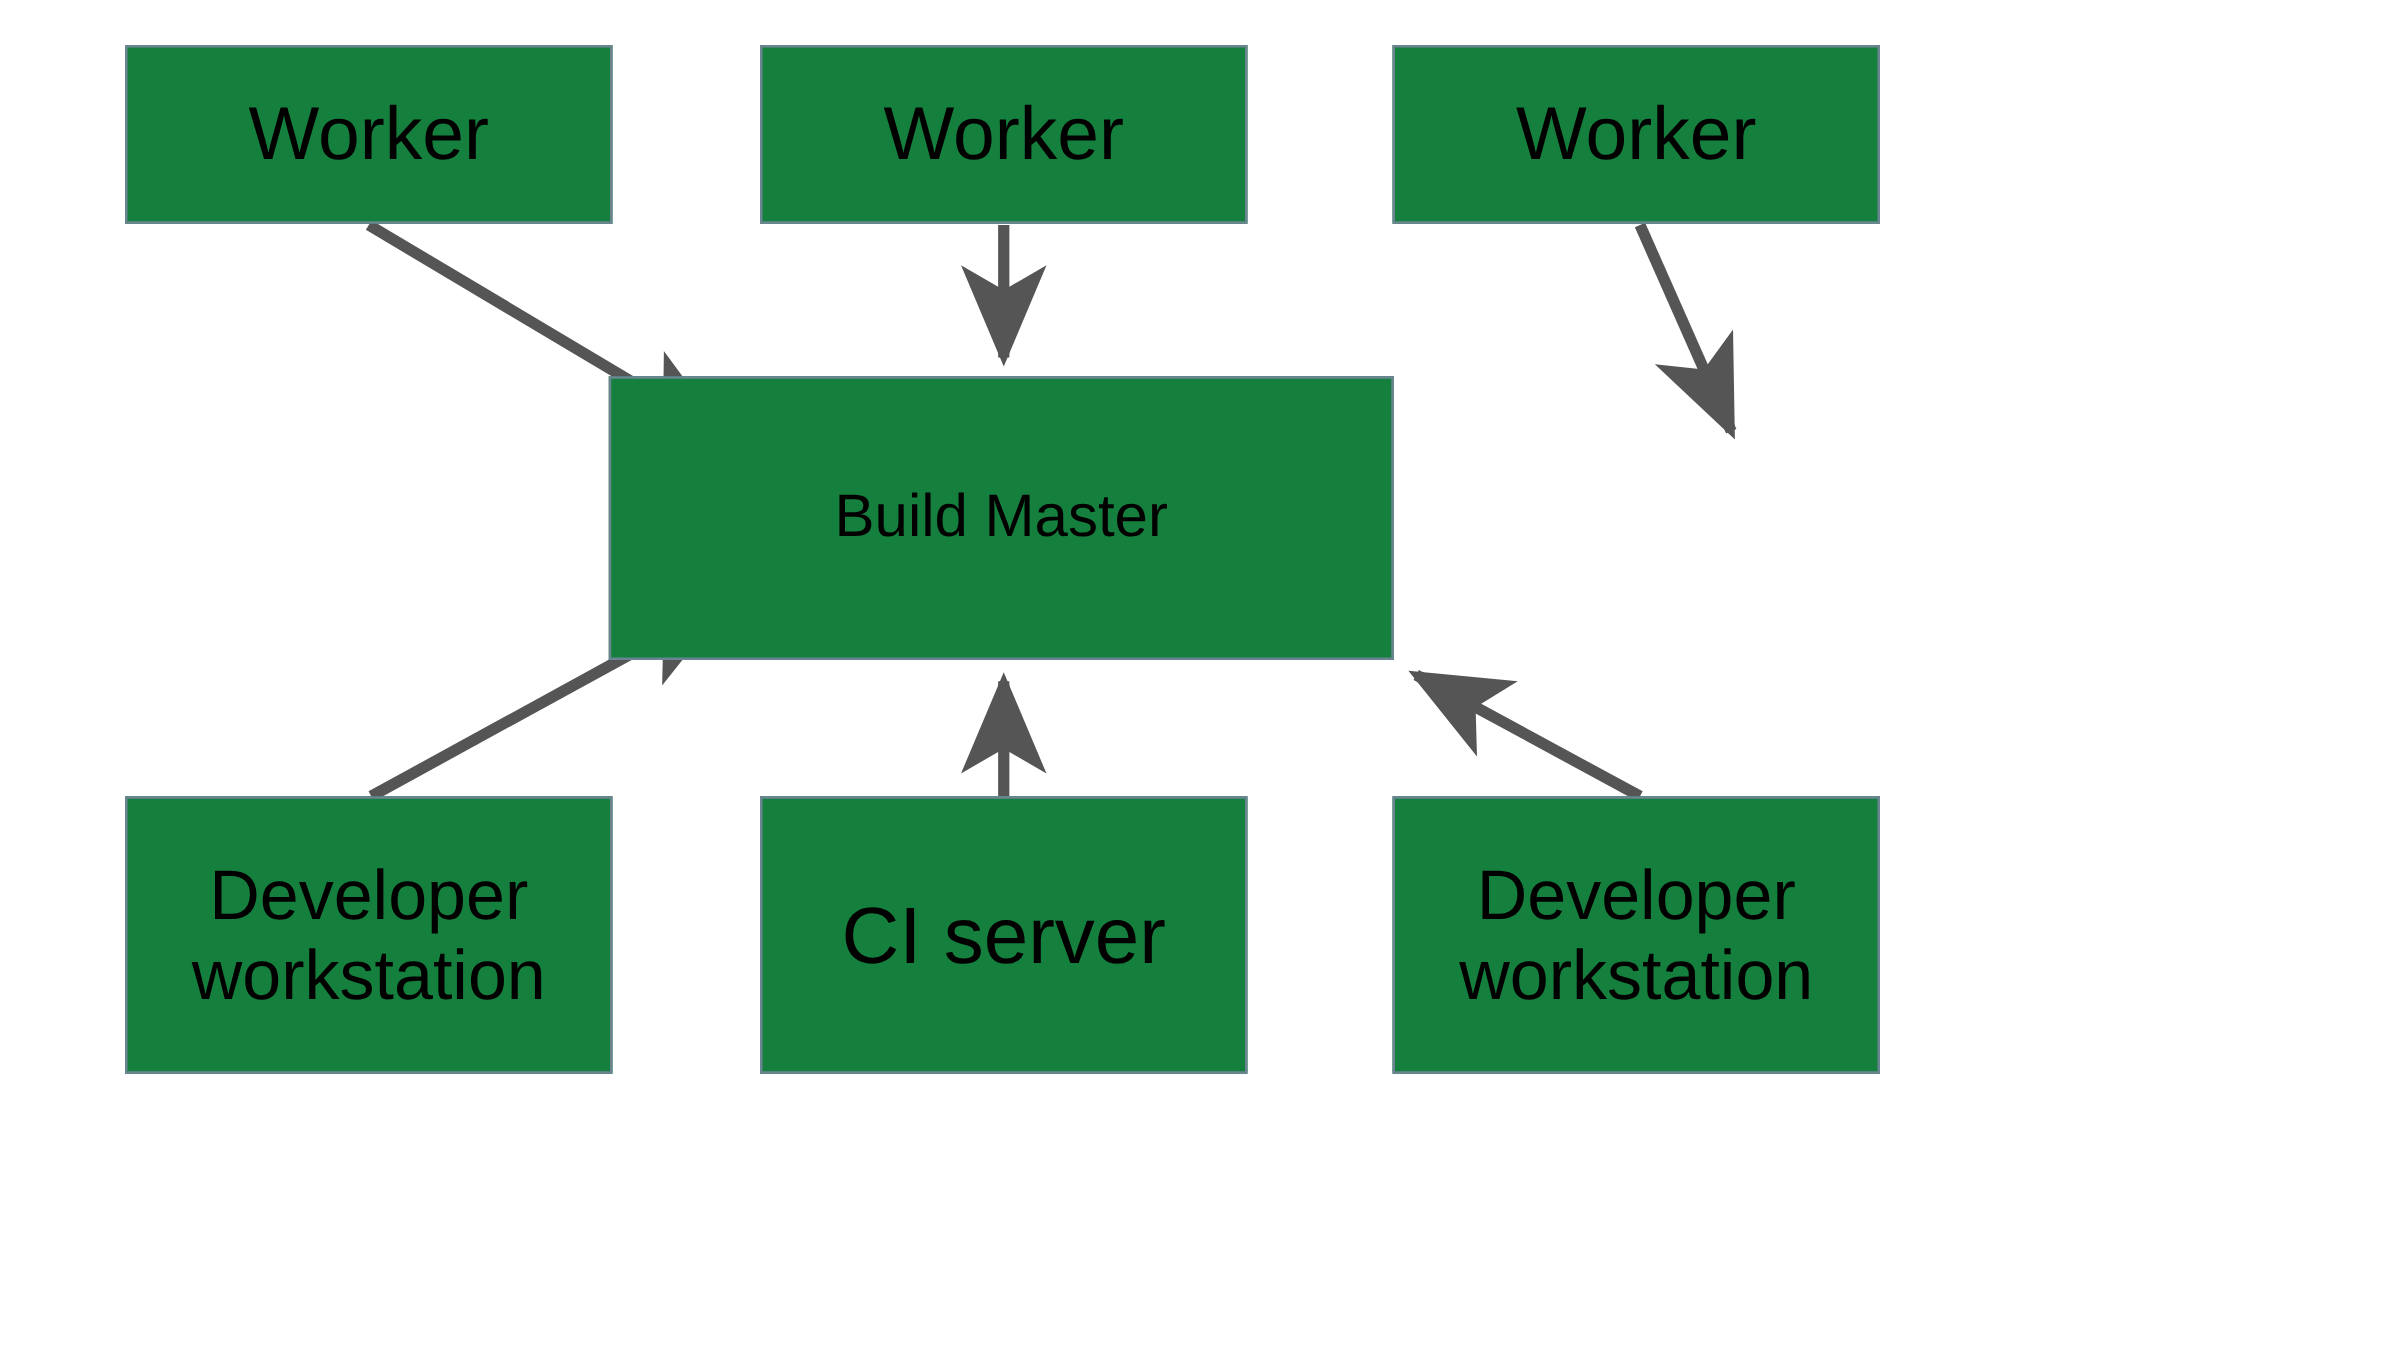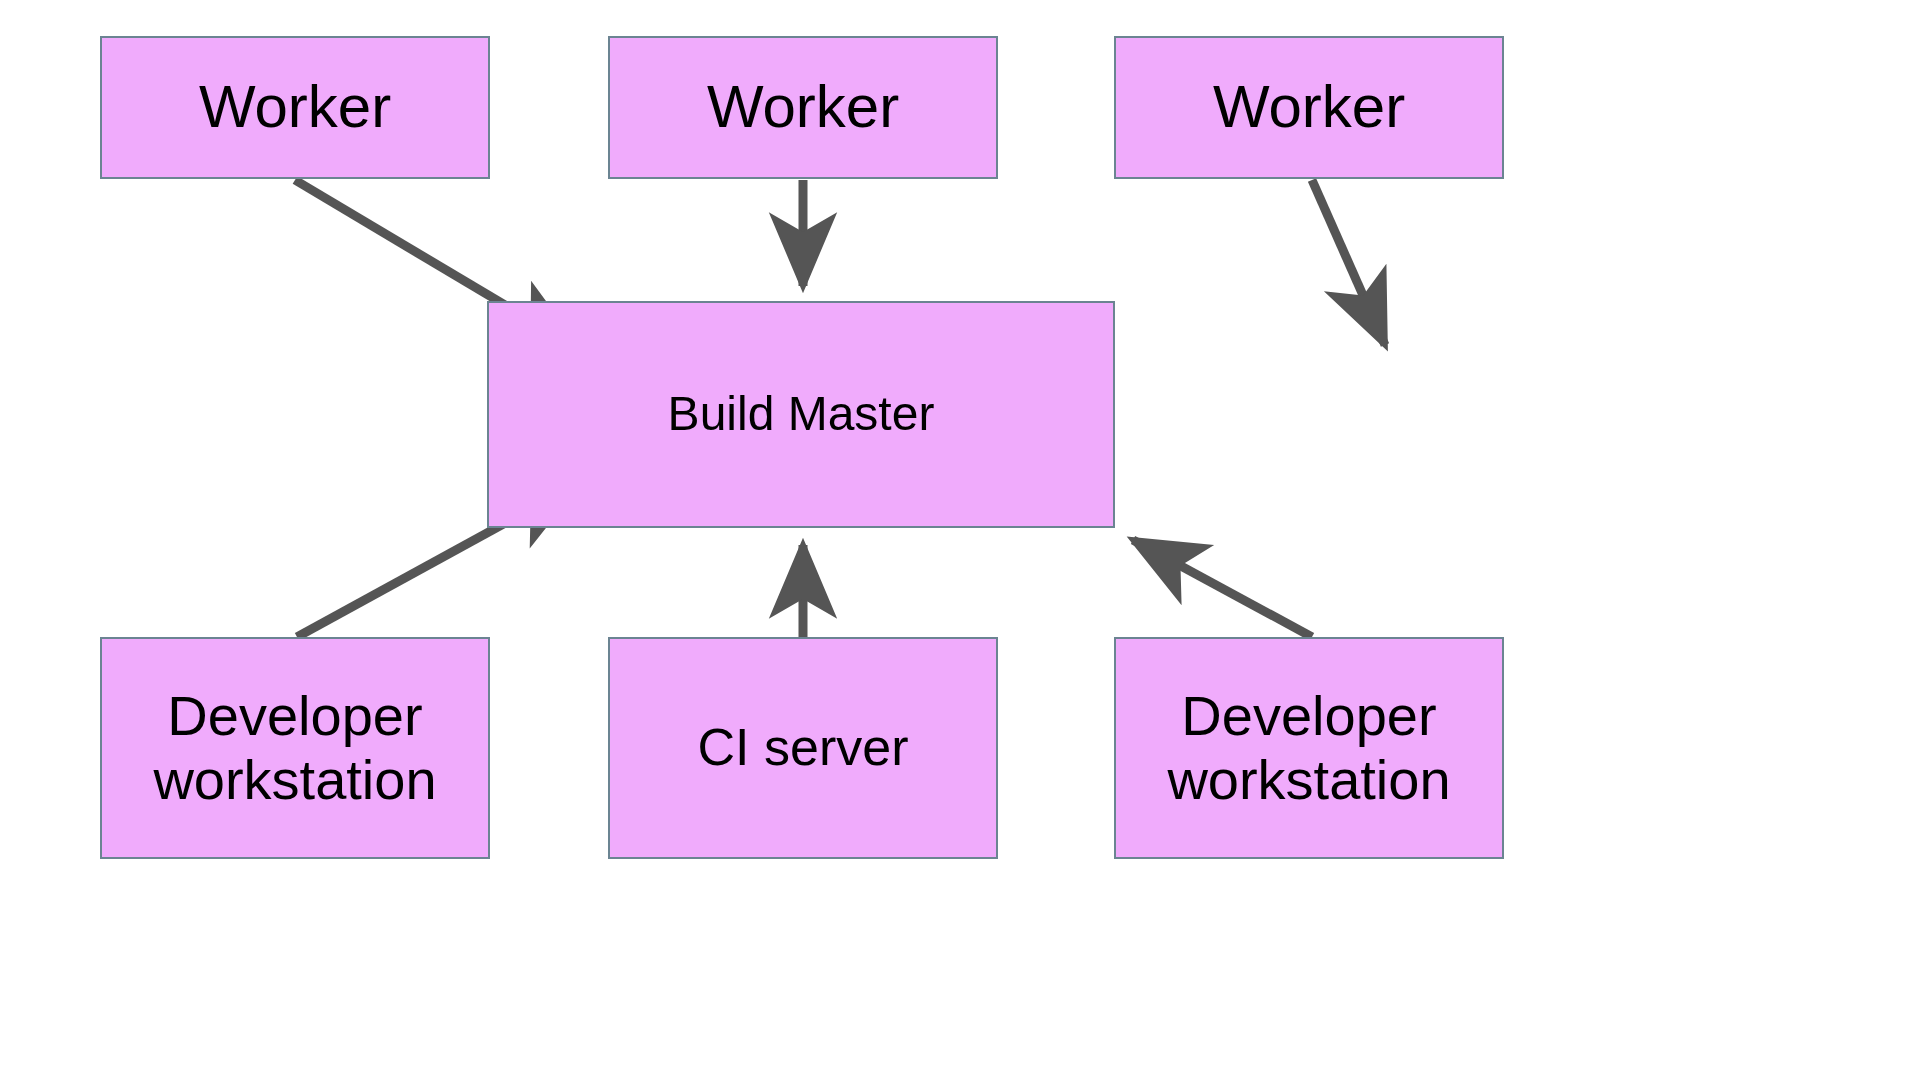--- a/index.html
+++ b/index.html
@@ -20,42 +20,42 @@
   #edges {
     position: absolute;
     left: 0;
     top: 0;
     width: 1910px;
     height: 1090px;
   }
   .node {
     position: absolute;
     box-sizing: border-box;
-    background: #f0abfc;
+    background: #15803d;
     border: 2px solid #6b8492;
     display: flex;
     align-items: center;
     justify-content: center;
     text-align: center;
     color: #000000;
     font-weight: 400;
     line-height: 1.14;
     white-space: pre-line;
     z-index: 2;
   }
   .node-label {
     display: block;
     white-space: pre-line;
   }
   .n-worker-left   { left: 100px; top: 36px;  width: 390px; height: 143px; font-size: 60px; }
   .n-worker-mid    { left: 608px; top: 36px;  width: 390px; height: 143px; font-size: 60px; }
   .n-worker-right  { left: 1114px; top: 36px; width: 390px; height: 143px; font-size: 60px; }
   .n-build-master  { left: 487px; top: 301px; width: 628px; height: 227px; font-size: 48px; }
   .n-dev-left      { left: 100px; top: 637px; width: 390px; height: 222px; font-size: 56px; }
-  .n-ci-server     { left: 608px; top: 637px; width: 390px; height: 222px; font-size: 52px; }
+  .n-ci-server     { left: 608px; top: 637px; width: 390px; height: 222px; font-size: 64px; }
   .n-dev-right     { left: 1114px; top: 637px; width: 390px; height: 222px; font-size: 56px; }
 </style>
 </head>
 <body>
 
 <div id="canvas">
 
   <svg id="edges" viewBox="0 0 1910 1090" xmlns="http://www.w3.org/2000/svg">
     <defs>
       <marker id="arrowhead" markerWidth="10" markerHeight="10" refX="8.6" refY="4" orient="auto" markerUnits="strokeWidth">

